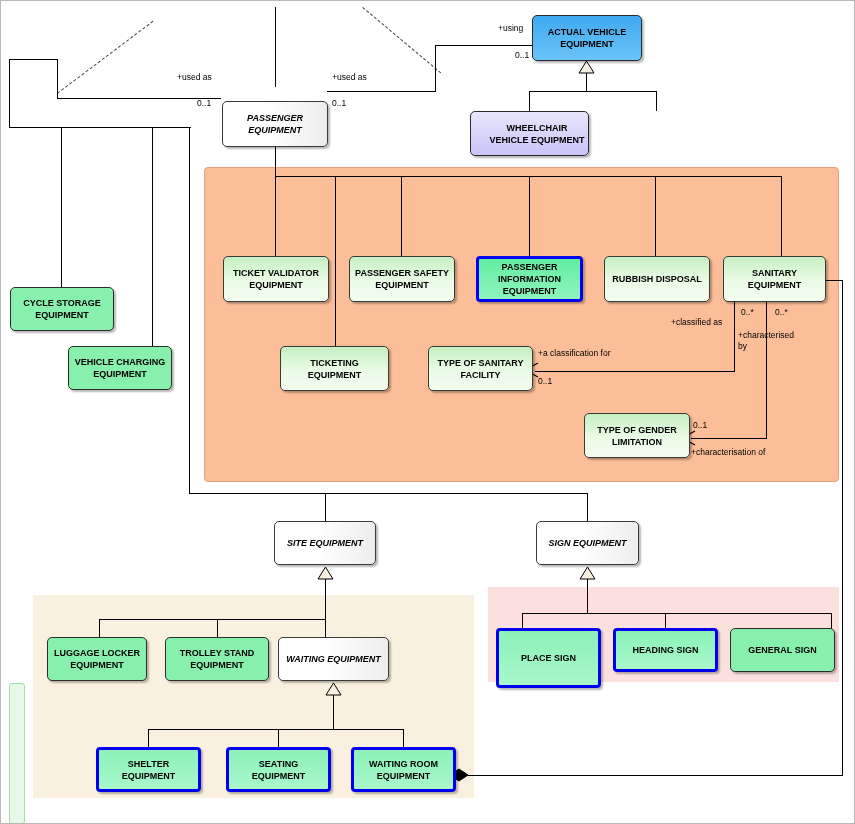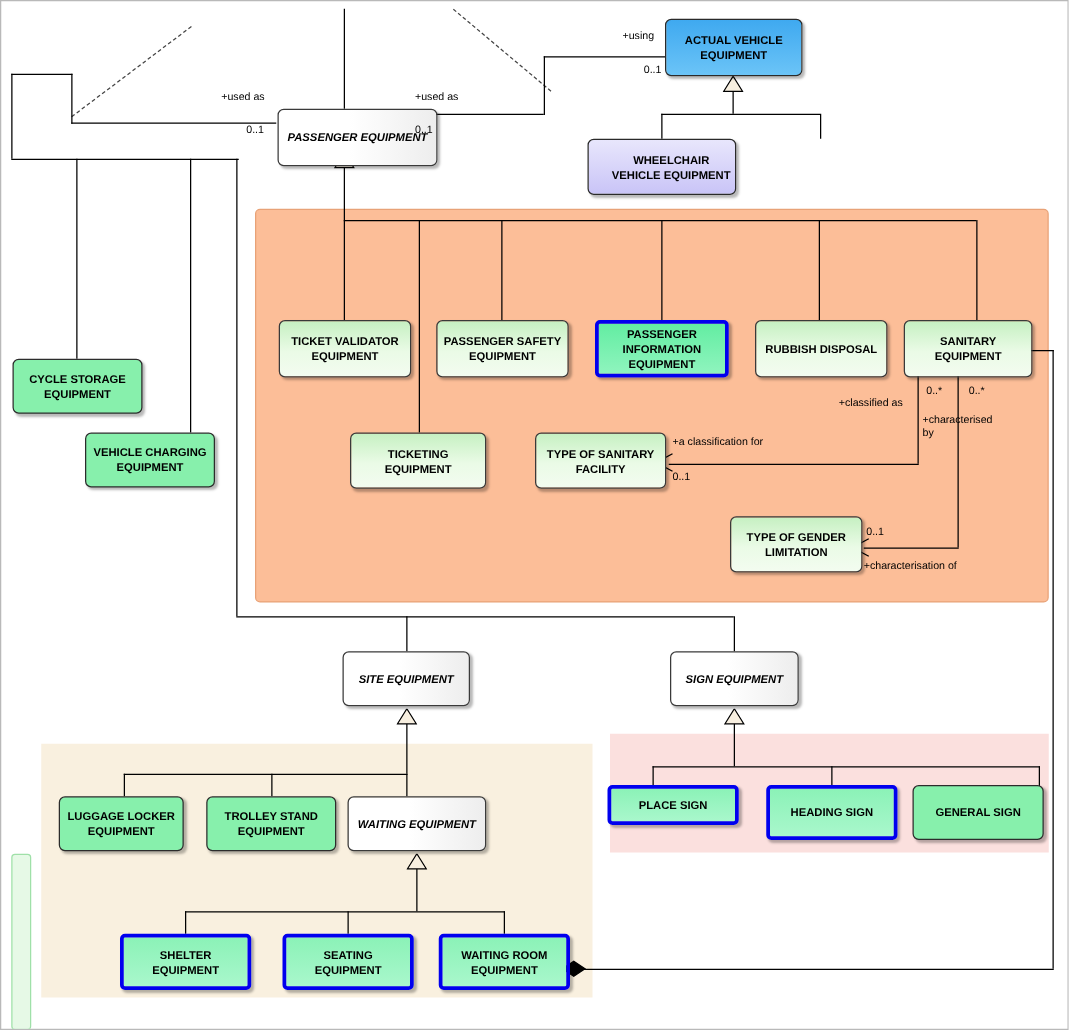--- a/index.html
+++ b/index.html
@@ -165,21 +165,21 @@
     <svg width="20" height="14">
         <polygon points="1,7 10,1 19,7 10,13" fill="#000" stroke="#000" stroke-width="1"></polygon>
       </svg>
   </div>
 
   <div class="cls blue" style="left:531px;top:14px;width:110px;height:46px;">ACTUAL VEHICLE EQUIPMENT</div>
 
   <div class="cls lilac" style="left:469px;top:110px;width:119px;height:45px;">WHEELCHAIR VEHICLE EQUIPMENT</div>
 
 
-  <div class="cls abstract" style="left:221px;top:86px;width:128px;height:46px;">PASSENGER EQUIPMENT</div>
+  <div class="cls abstract" style="left:221px;top:100px;width:106px;height:46px;">PASSENGER EQUIPMENT</div>
 
   <div class="cls greenflat" style="left:9px;top:286px;width:104px;height:44px;">CYCLE STORAGE EQUIPMENT</div>
 
   <div class="cls greenflat" style="left:67px;top:345px;width:104px;height:44px;">VEHICLE CHARGING EQUIPMENT</div>
 
   <div class="cls greengrad" style="left:222px;top:255px;width:106px;height:46px;">TICKET VALIDATOR EQUIPMENT</div>
 
   <div class="cls greengrad" style="left:348px;top:255px;width:106px;height:46px;">PASSENGER SAFETY EQUIPMENT</div>
 
   <div class="cls greenblue" style="left:475px;top:255px;width:107px;height:46px;">PASSENGER INFORMATION EQUIPMENT</div>
@@ -203,21 +203,21 @@
   <div class="cls greenflat" style="left:164px;top:636px;width:104px;height:44px;">TROLLEY STAND EQUIPMENT</div>
 
   <div class="cls abstract" style="left:277px;top:636px;width:111px;height:44px;text-align:right;">WAITING EQUIPMENT</div>
 
   <div class="cls greenblue2" style="left:95px;top:746px;width:105px;height:45px;">SHELTER EQUIPMENT</div>
 
   <div class="cls greenblue2" style="left:225px;top:746px;width:105px;height:45px;">SEATING EQUIPMENT</div>
 
   <div class="cls greenblue2" style="left:350px;top:746px;width:105px;height:45px;">WAITING ROOM EQUIPMENT</div>
 
-  <div class="cls greenblue2" style="left:485px;top:627px;width:105px;height:32px;">PLACE SIGN</div>
+  <div class="cls greenblue2" style="left:495px;top:627px;width:105px;height:60px;">PLACE SIGN</div>
 
   <div class="cls greenblue2" style="left:612px;top:627px;width:105px;height:44px;">HEADING SIGN</div>
 
   <div class="cls greenflat" style="left:729px;top:627px;width:105px;height:44px;">GENERAL SIGN</div>
 
   <div class="lbl" style="left:497px;top:22px;">+using</div>
   <div class="lbl" style="left:514px;top:49px;">0..1</div>
 
   <div class="lbl" style="left:176px;top:71px;">+used as</div>
   <div class="lbl" style="left:196px;top:97px;">0..1</div>

